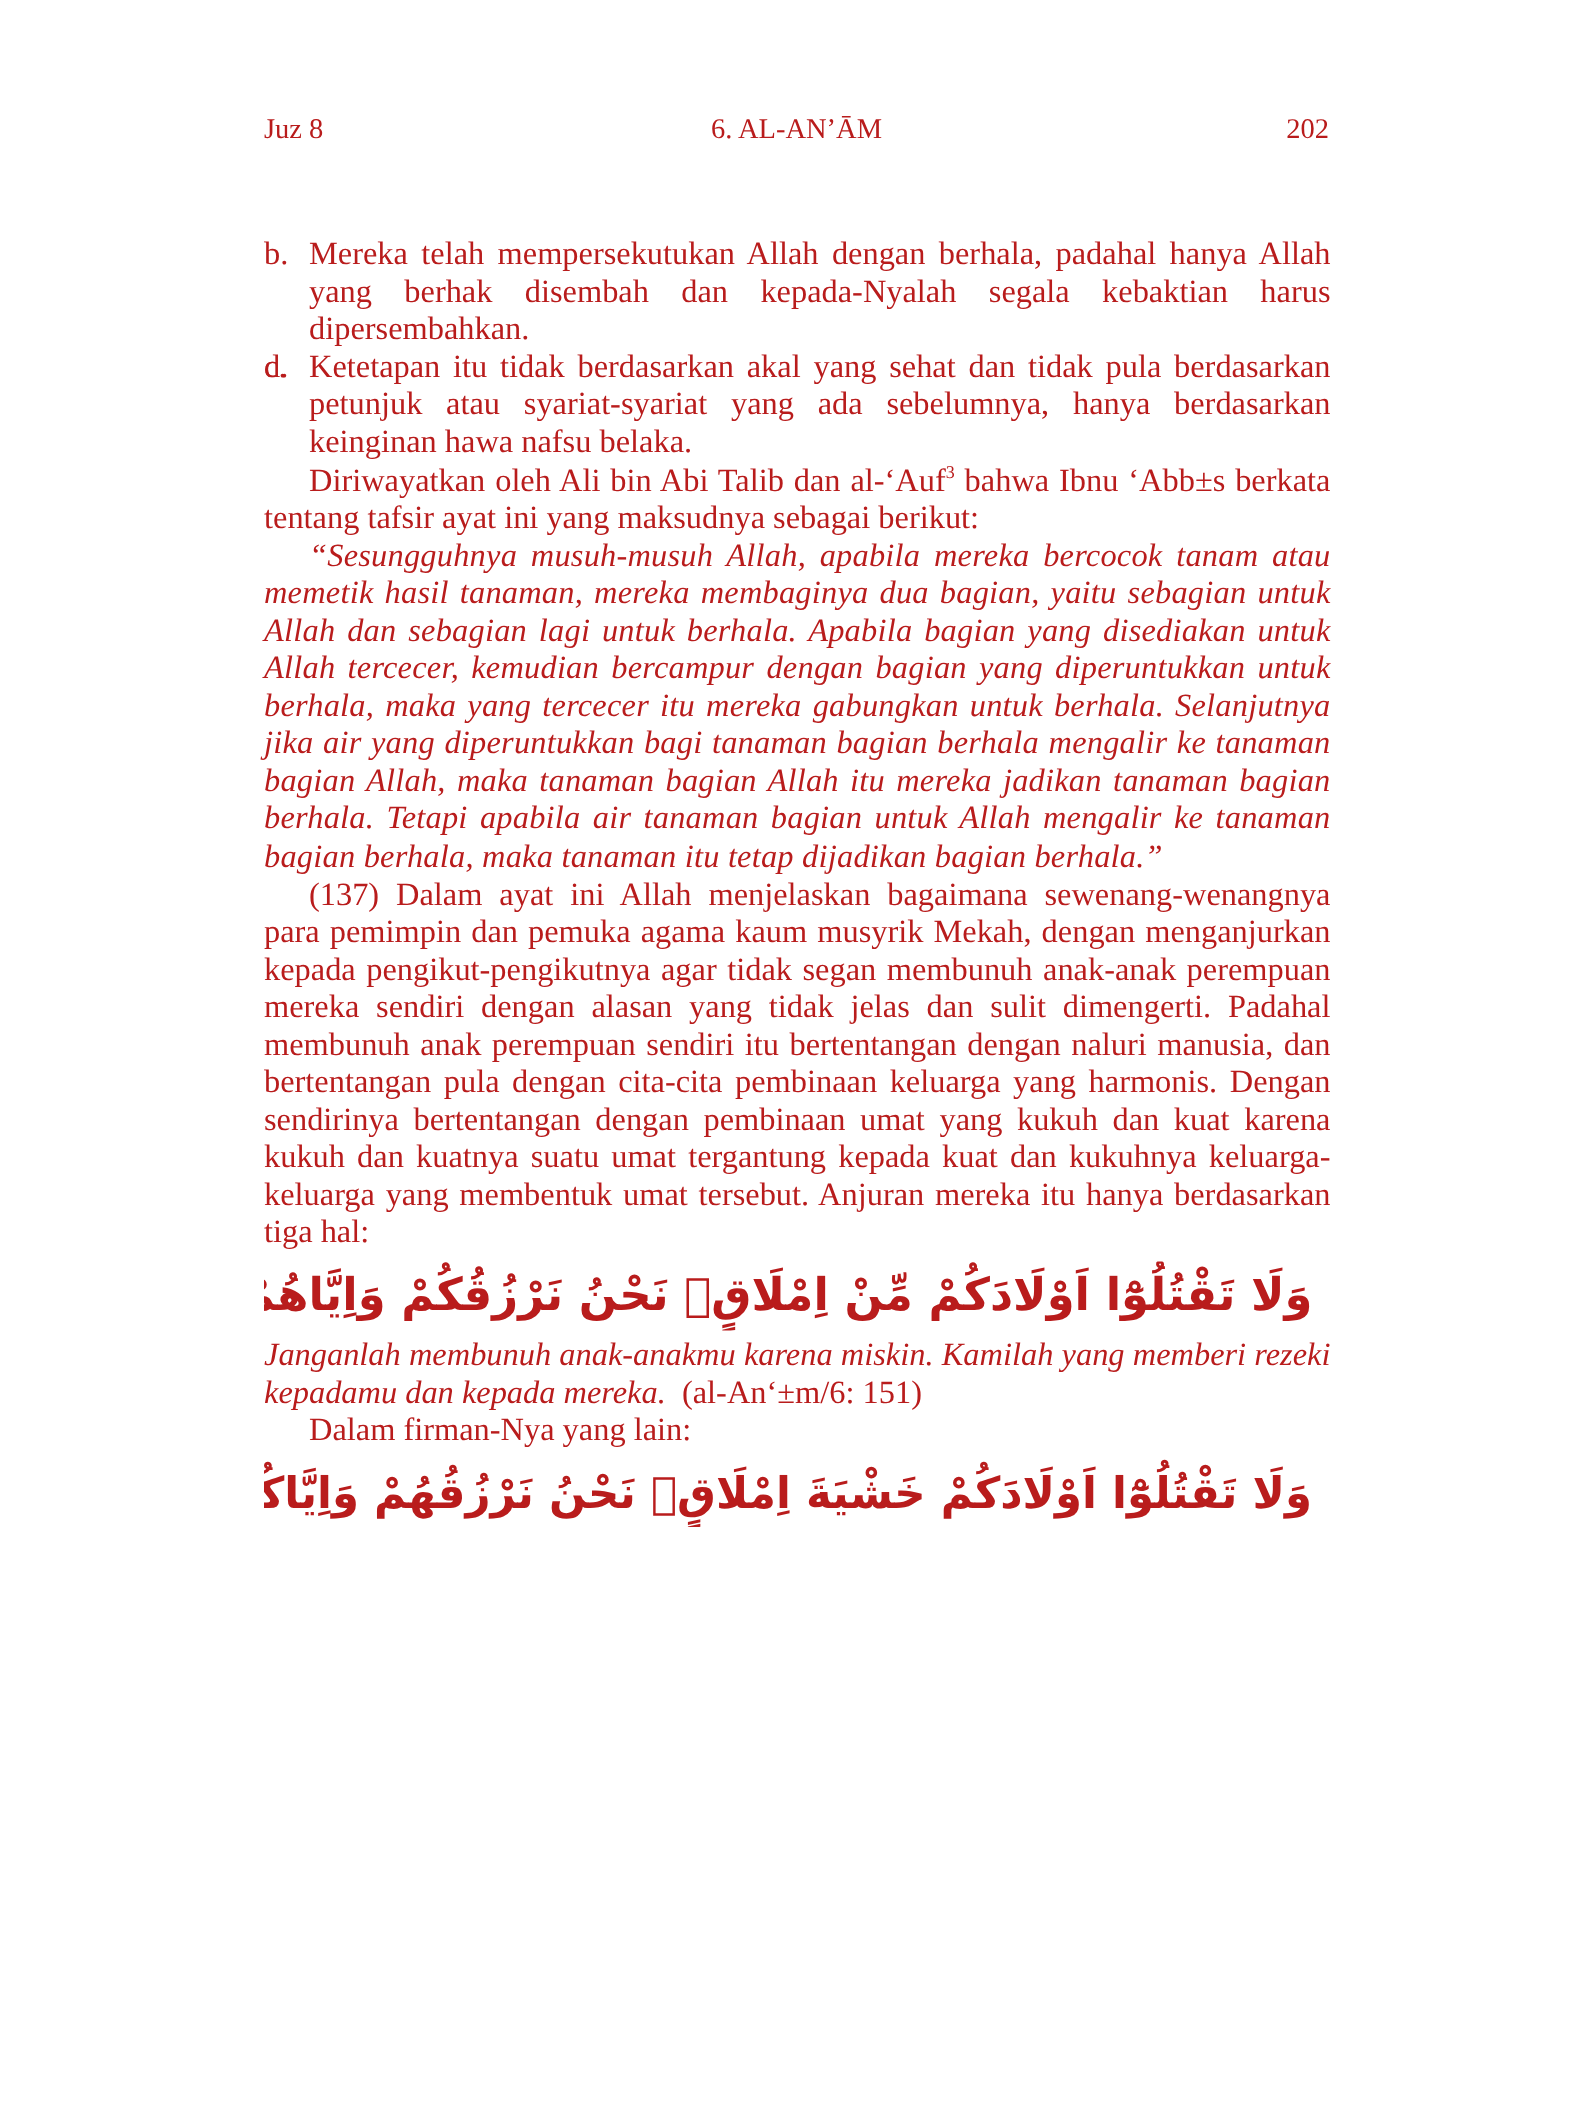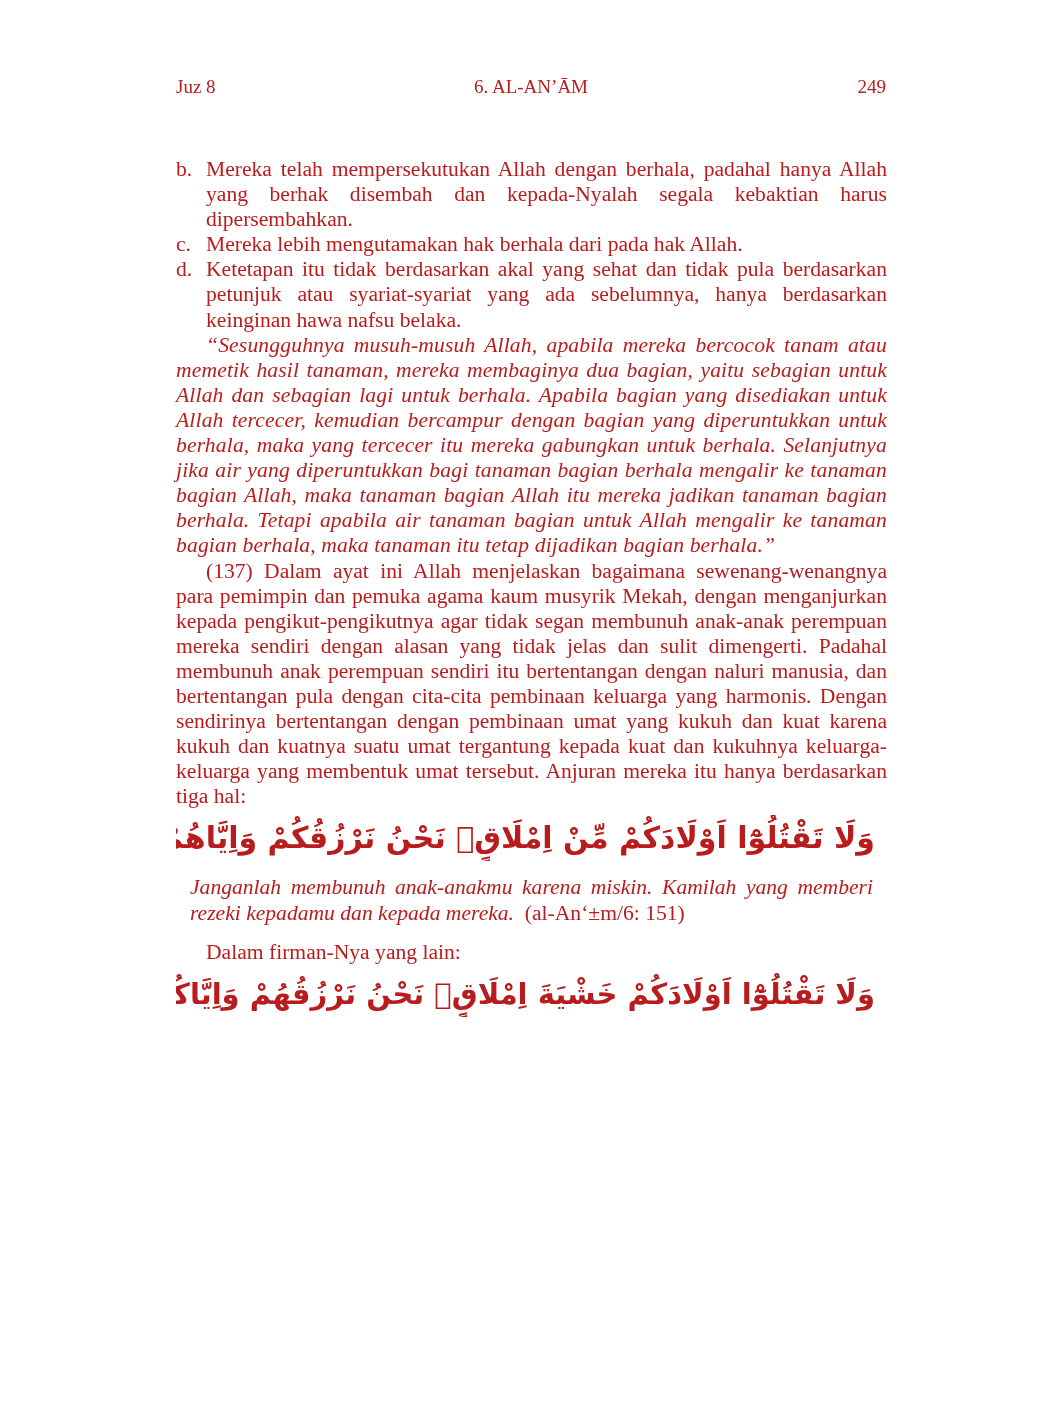--- a/index.html
+++ b/index.html
@@ -18,58 +18,58 @@
   .running-head .pg { position: absolute; right: 0; top: 0; }
 
   .body {
     position: absolute; left: 176px; top: 157px; width: 711px;
     font-size: 21.6px; line-height: 25.1px;
     text-align: justify;
   }
   .list-item { position: relative; padding-left: 30px; }
   .list-item .marker { position: absolute; left: 0; top: 0; }
   .para { text-indent: 30px; margin: 0; }
-  .noindent { text-indent: 0; margin: 14px; font-family: Liberation Serif, serif; }
+  .noindent { text-indent: 0; margin: 0; font-family: Liberation Serif, serif; }
   .ital { font-style: italic; }
   .quote { font-style: italic; text-indent: 30px; margin: 0; letter-spacing: 0.15px; }
   p { margin: 0; }
   sup { font-size: 12px; line-height: 0; vertical-align: super; }
   .arabic {
     direction: rtl; text-align: center; font-family: "DejaVu Sans", sans-serif;
     font-weight: bold; font-size: 30px; line-height: 46px; margin: 6px 12px 4px 0;
     white-space: nowrap; overflow: hidden;
   }
   .arabic.wide { font-size: 29px; letter-spacing: 0; }
 </style>
 </head>
 <body>
 
 <div class="page">
 
   <div class="running-head">
     <span class="juz">Juz 8</span>
     <span class="surah">6. AL-AN’ĀM</span>
-    <span class="pg">249</span>
+    <span class="pg">202</span>
   </div>
 
   <div class="body">
 
     <div class="list-item">
       <span class="marker">b.</span>
       <span>Mereka telah mempersekutukan Allah dengan berhala, padahal hanya Allah yang berhak disembah dan kepada-Nyalah segala kebaktian harus dipersembahkan.</span>
     </div>
     <div class="list-item">
       <span class="marker">c.</span>
-      <span>Mereka lebih mengutamakan hak berhala dari pada hak Allah.</span>
     </div>
     <div class="list-item">
       <span class="marker">d.</span>
       <span>Ketetapan itu tidak berdasarkan akal yang sehat dan tidak pula berdasarkan petunjuk atau syariat-syariat yang ada sebelumnya, hanya berdasarkan keinginan hawa nafsu belaka.</span>
     </div>
 
+    <p class="para"><span>Diriwayatkan oleh Ali bin Abi Talib dan al-‘Auf</span><sup>3</sup><span> bahwa Ibnu ‘Abb±s berkata tentang tafsir ayat ini yang maksudnya sebagai berikut:</span></p>
 
     <p class="quote">“Sesungguhnya musuh-musuh Allah, apabila mereka bercocok tanam atau memetik hasil tanaman, mereka membaginya dua bagian, yaitu sebagian untuk Allah dan sebagian lagi untuk berhala. Apabila bagian yang disediakan untuk Allah tercecer, kemudian bercampur dengan bagian yang diperuntukkan untuk berhala, maka yang tercecer itu mereka gabungkan untuk berhala. Selanjutnya jika air yang diperuntukkan bagi tanaman bagian berhala mengalir ke tanaman bagian Allah, maka tanaman bagian Allah itu mereka jadikan tanaman bagian berhala. Tetapi apabila air tanaman bagian untuk Allah mengalir ke tanaman bagian berhala, maka tanaman itu tetap dijadikan bagian berhala.”</p>
 
     <p class="para">(137) Dalam ayat ini Allah menjelaskan bagaimana sewenang-wenangnya para pemimpin dan pemuka agama kaum musyrik Mekah, dengan menganjurkan kepada pengikut-pengikutnya agar tidak segan membunuh anak-anak perempuan mereka sendiri dengan alasan yang tidak jelas dan sulit dimengerti. Padahal membunuh anak perempuan sendiri itu bertentangan dengan naluri manusia, dan bertentangan pula dengan cita-cita pembinaan keluarga yang harmonis. Dengan sendirinya bertentangan dengan pembinaan umat yang kukuh dan kuat karena kukuh dan kuatnya suatu umat tergantung kepada kuat dan kukuhnya keluarga-keluarga yang membentuk umat tersebut. Anjuran mereka itu hanya berdasarkan tiga hal:</p>
 
 
     <div class="arabic">وَلَا تَقْتُلُوْٓا اَوْلَادَكُمْ مِّنْ اِمْلَاقٍۗ نَحْنُ نَرْزُقُكُمْ وَاِيَّاهُمْ</div>
 
     <p class="noindent"><span class="ital">Janganlah membunuh anak-anakmu karena miskin. Kamilah yang memberi rezeki kepadamu dan kepada mereka.</span>&nbsp; <span>(al-An‘±m/6: 151)</span></p>
 

